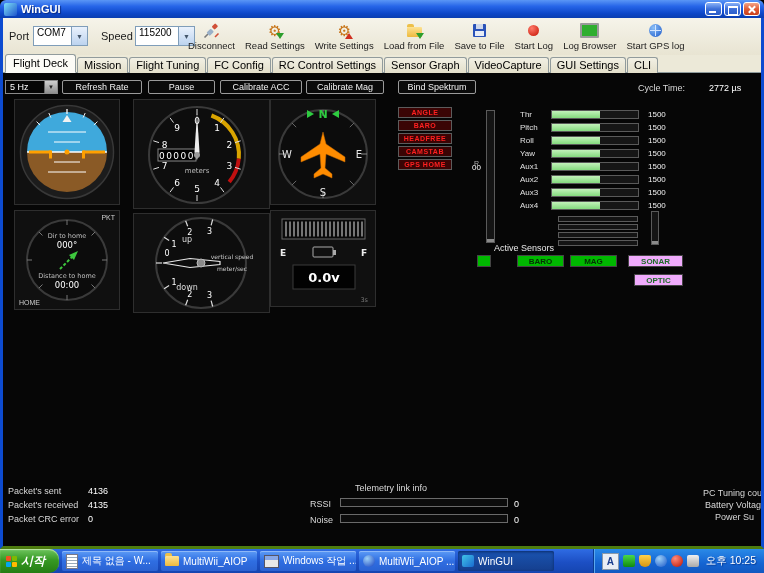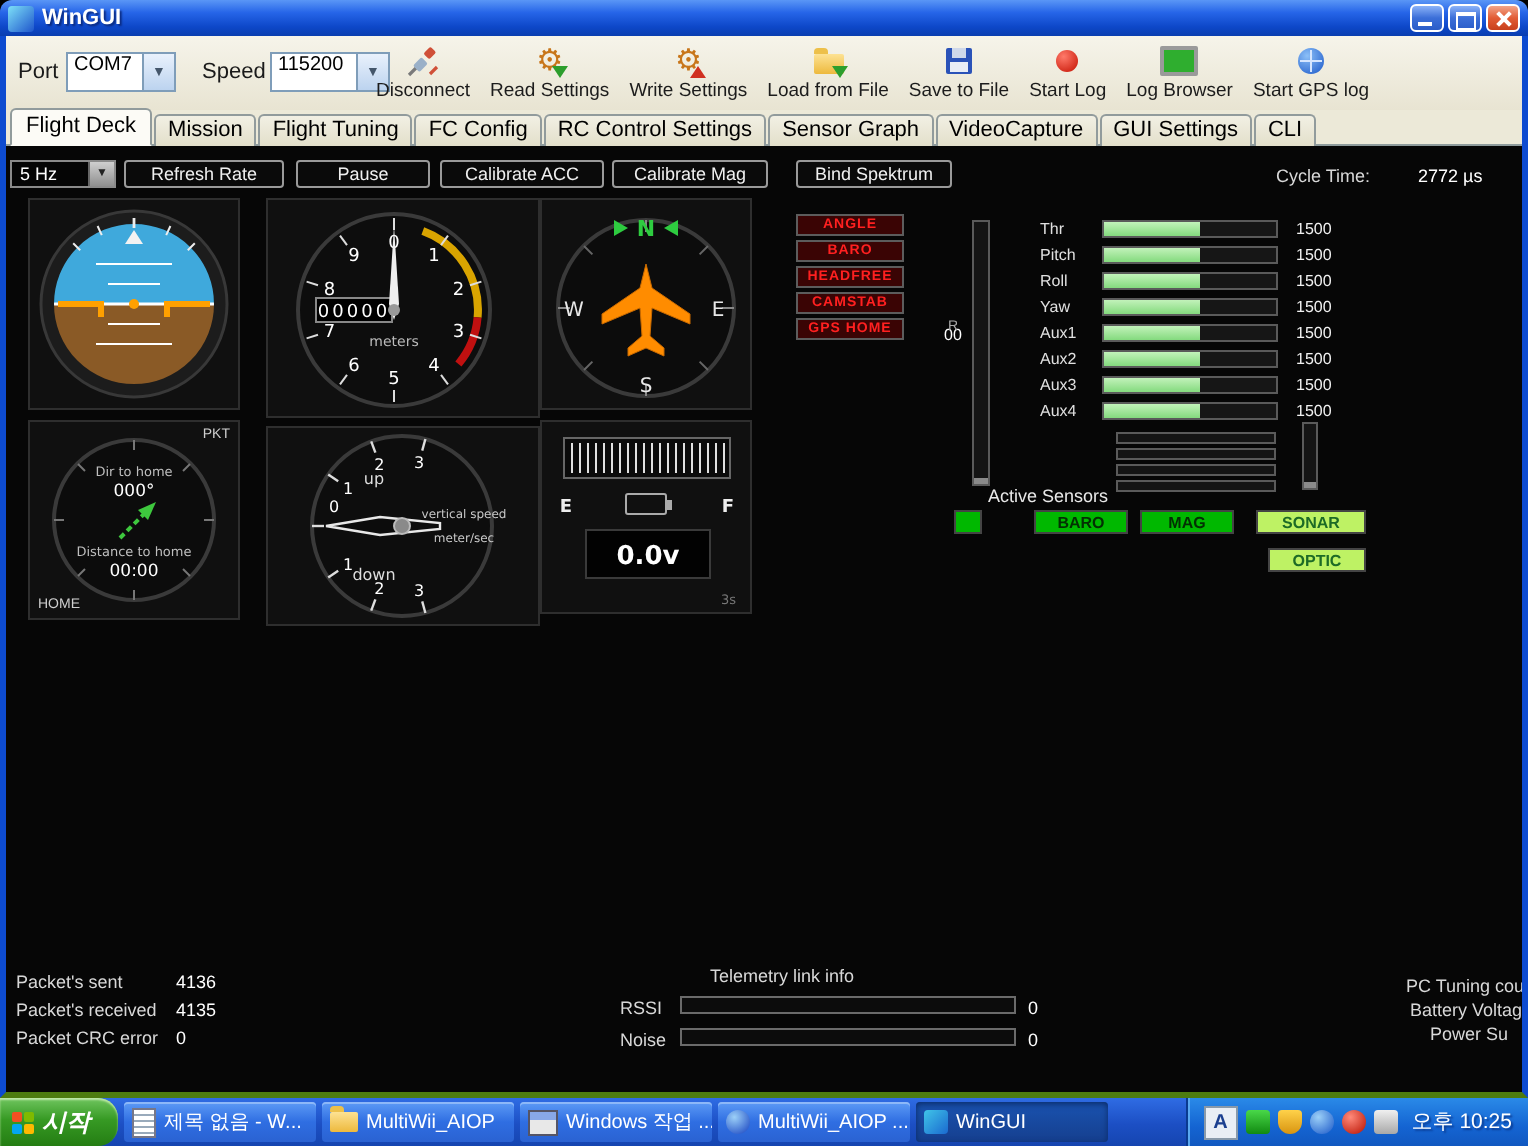--- a/index.html
+++ b/index.html
@@ -82,21 +82,21 @@
   .vbar i{position:absolute;left:0;right:0;bottom:0;height:3px;background:#8a8a8a}
   .ch-row{position:absolute;left:517px;height:11px;display:flex;}
   .ch-name{width:31px;font-size:8px;color:#e0e0e0}
   .ch-bar{width:88px;height:9px;background:#161616;border:1px solid #5a5a5a;box-sizing:border-box;display:block}
   .ch-fill{display:block;height:100%;width:56%;background:linear-gradient(180deg,#c2f2ba,#84da7e)}
   .ch-val{margin-left:9px;font-size:8px;color:#f0f0f0}
   .xbar-extra{position:absolute;left:555px;width:80px;height:6px;background:#141414;border:1px solid #5a5a5a;box-sizing:border-box}
   .sensor{position:absolute;height:12px;box-sizing:border-box;border:1px solid #444;display:flex;align-items:center;justify-content:center;
     font-size:8px;font-weight:bold}
   .sensor.on{background:#00b800;color:#033003}
-  .sensor.off{background:#bef264;color:#1d6b26}
+  .sensor.off{background:#f0abfc;color:#1d6b26}
   .tbar{position:absolute;height:9px;background:#0c0c0c;border:1px solid #6a6a6a;box-sizing:border-box}
   .corner{position:absolute;font-size:7px;color:#cfcfcf}
 
   
   .taskbar{position:absolute;left:0;top:549px;width:764px;height:24px;
     background:linear-gradient(180deg,#2f6ce4 0%,#1c4fc4 55%,#1545b0 100%);display:flex;align-items:center;z-index:30}
   .startbtn{height:24px;display:flex;align-items:center;gap:4px;padding:0 14px 0 6px;flex:none;
     background:linear-gradient(180deg,#6fc55f,#379a24 45%,#247d13);border-radius:0 10px 10px 0;
     color:#fff;font-weight:bold;font-style:italic;font-size:12px;box-shadow:inset 0 1px 1px #bfe8a8}
   .flag{width:11px;height:11px;display:grid;grid-template-columns:5px 5px;grid-gap:1px}

